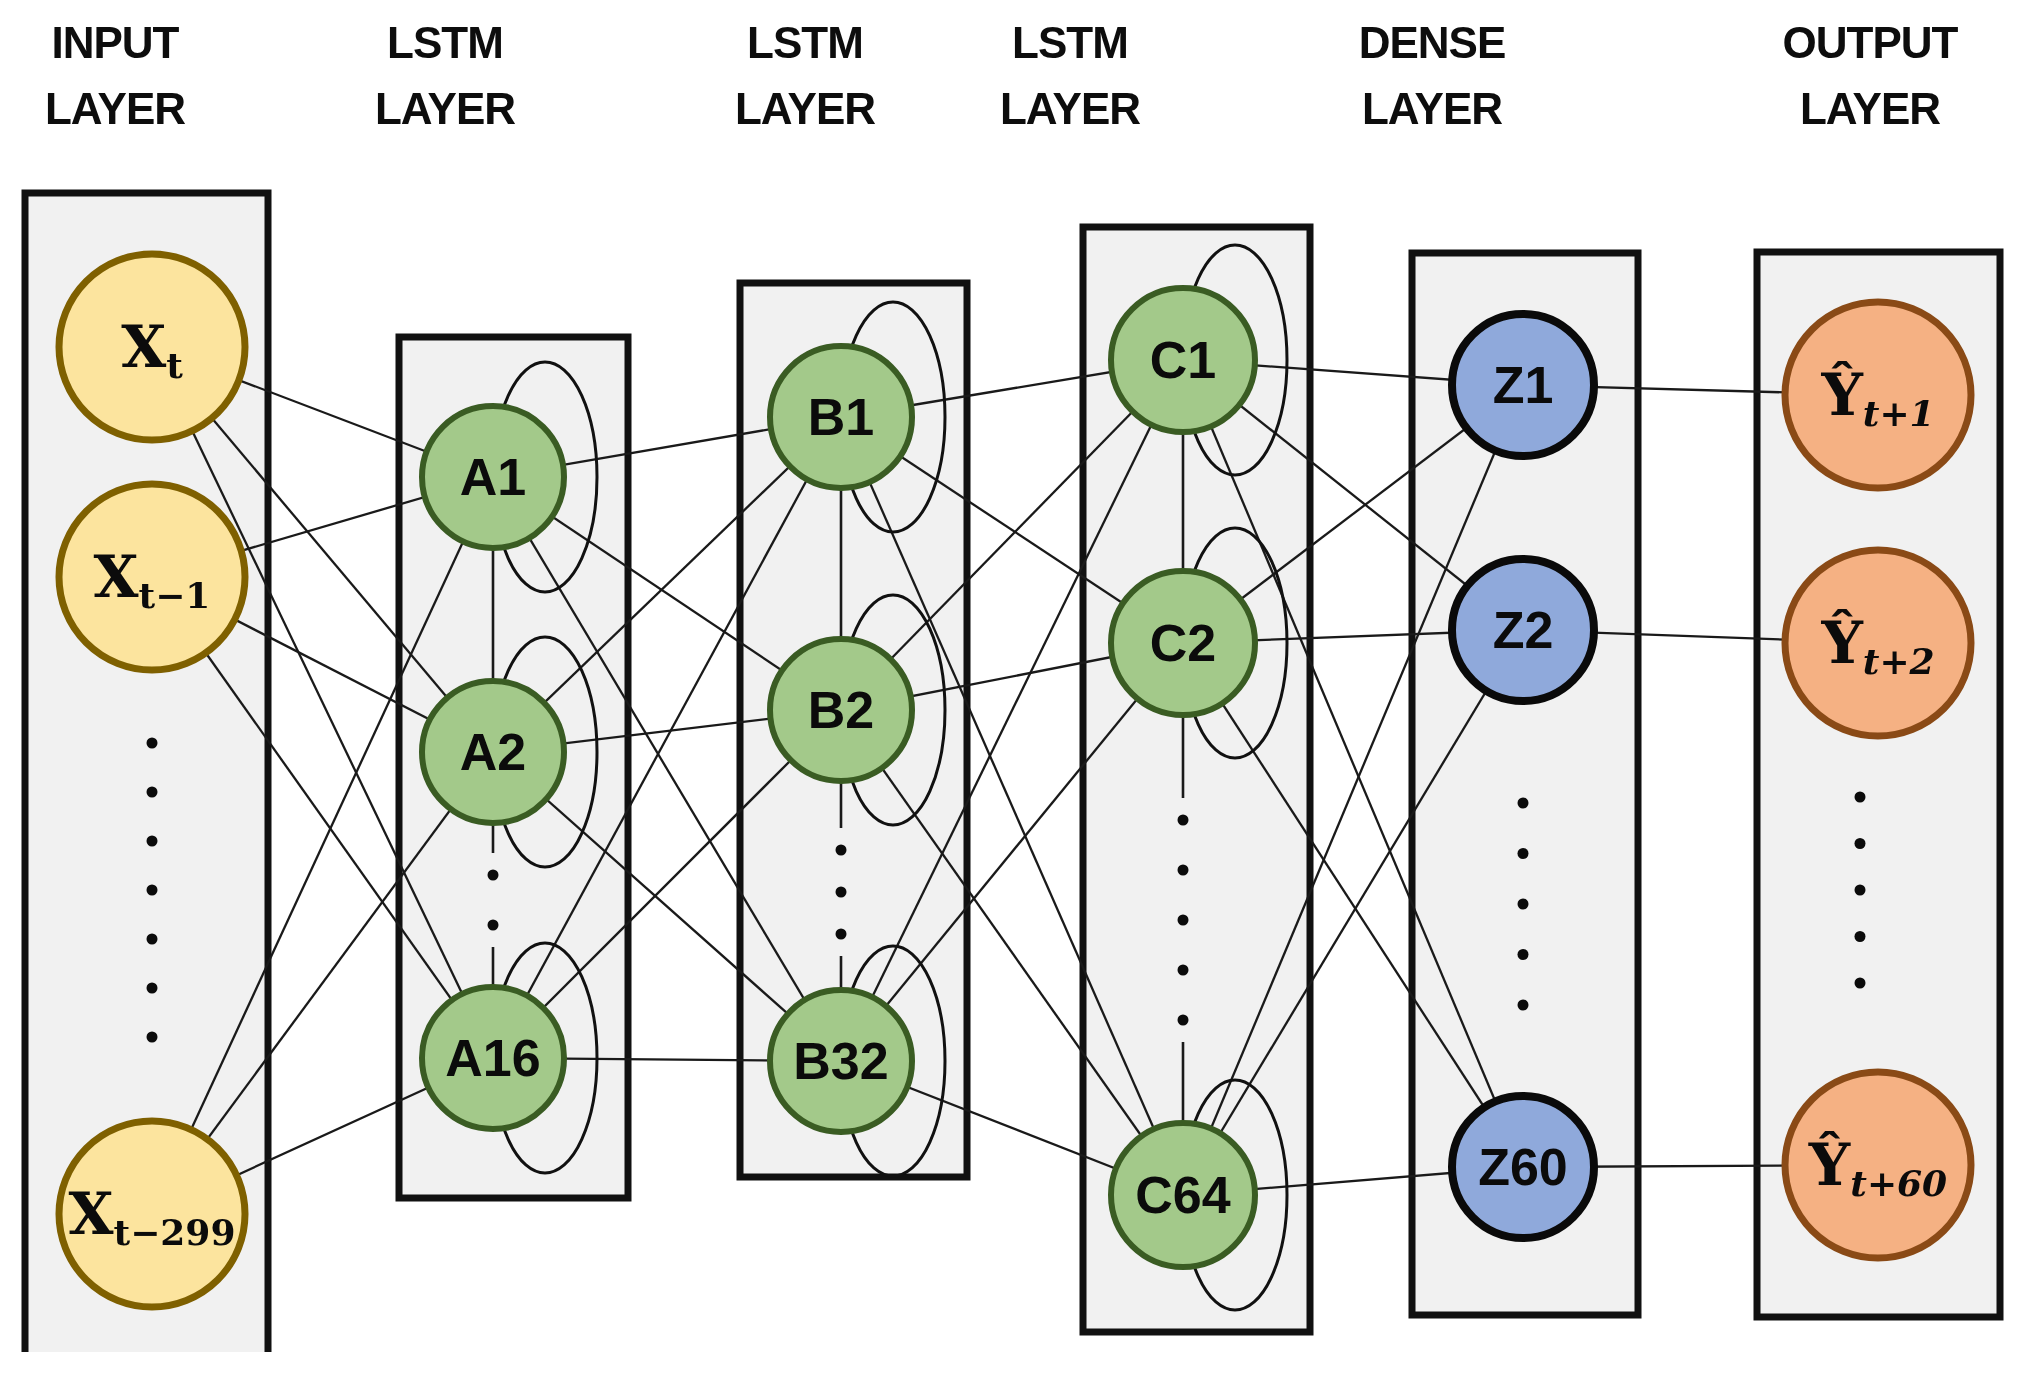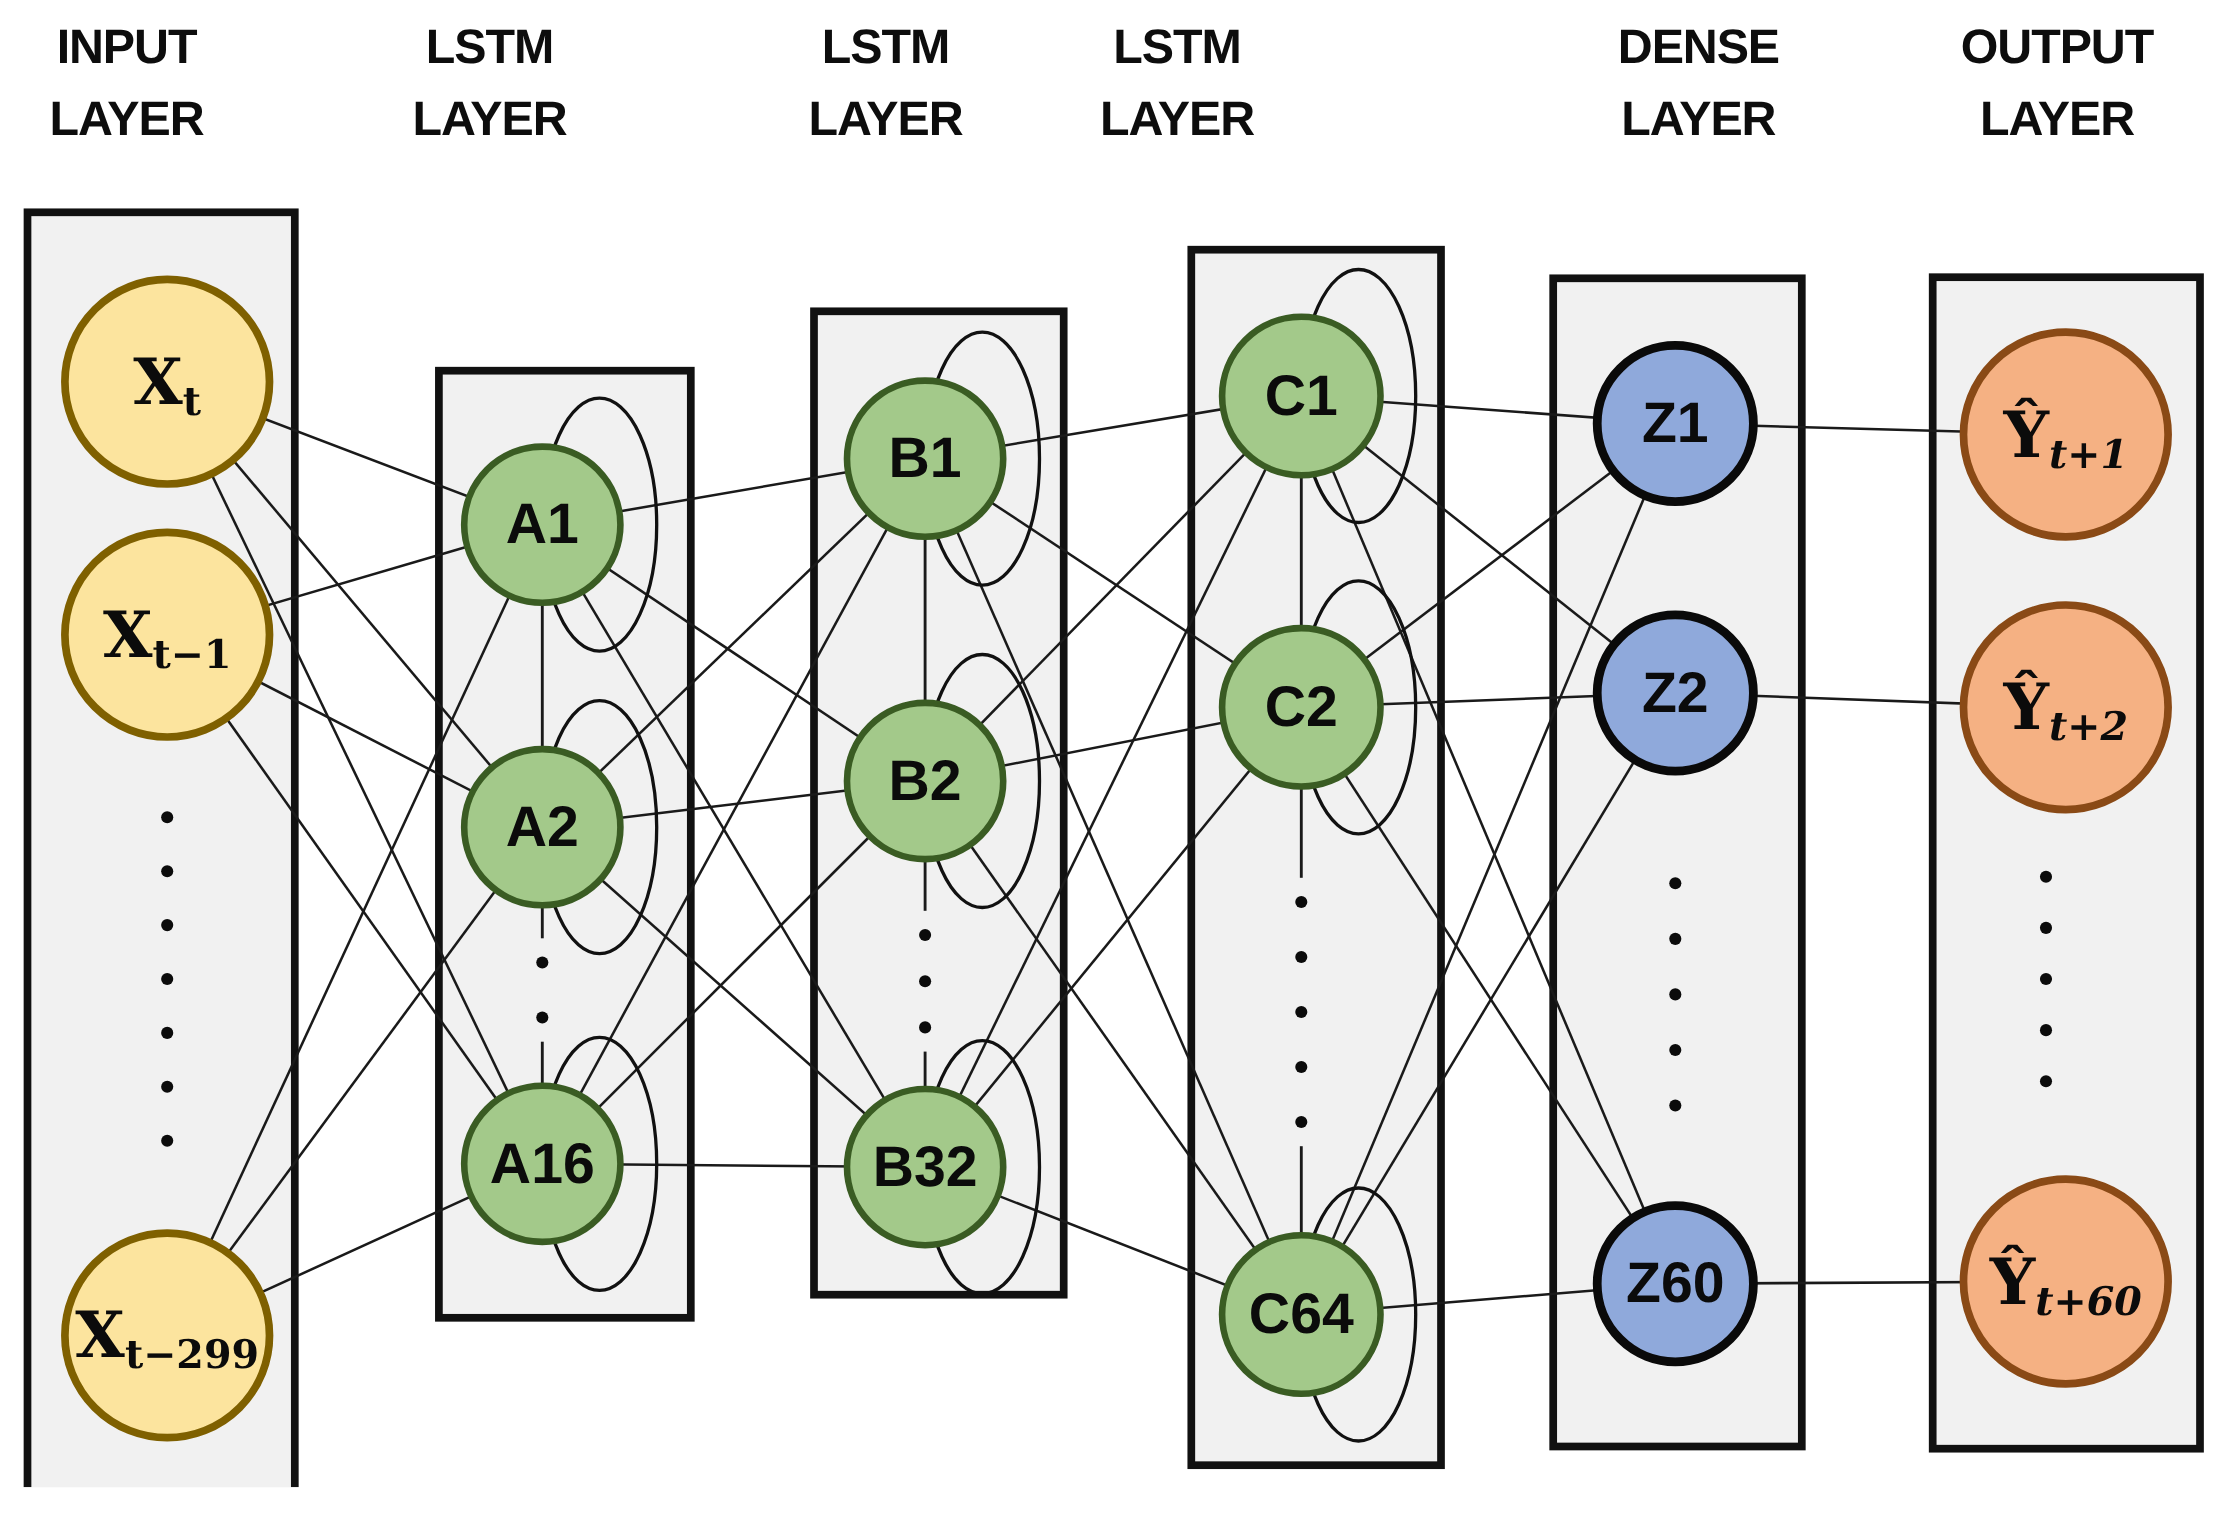--- a/index.html
+++ b/index.html
@@ -42,21 +42,21 @@
     <span>LAYER</span>
   </div>
   <div class="layer-header" style="left:645px;">
     <span>LSTM</span>
     <span>LAYER</span>
   </div>
   <div class="layer-header" style="left:910px;">
     <span>LSTM</span>
     <span>LAYER</span>
   </div>
-  <div class="layer-header" style="left:1384px;">
+  <div class="layer-header" style="left:1272px;">
     <span>DENSE</span>
     <span>LAYER</span>
   </div>
   <div class="layer-header" style="left:1710px;">
     <span>OUTPUT</span>
     <span>LAYER</span>
   </div>
 
   <svg class="net" id="net-svg" width="2027" height="1389" viewBox="0 0 2027 1389">
       <rect x="25" y="193" width="243" height="1163" fill="#f1f1f1" stroke="#111111" stroke-width="7"></rect>

